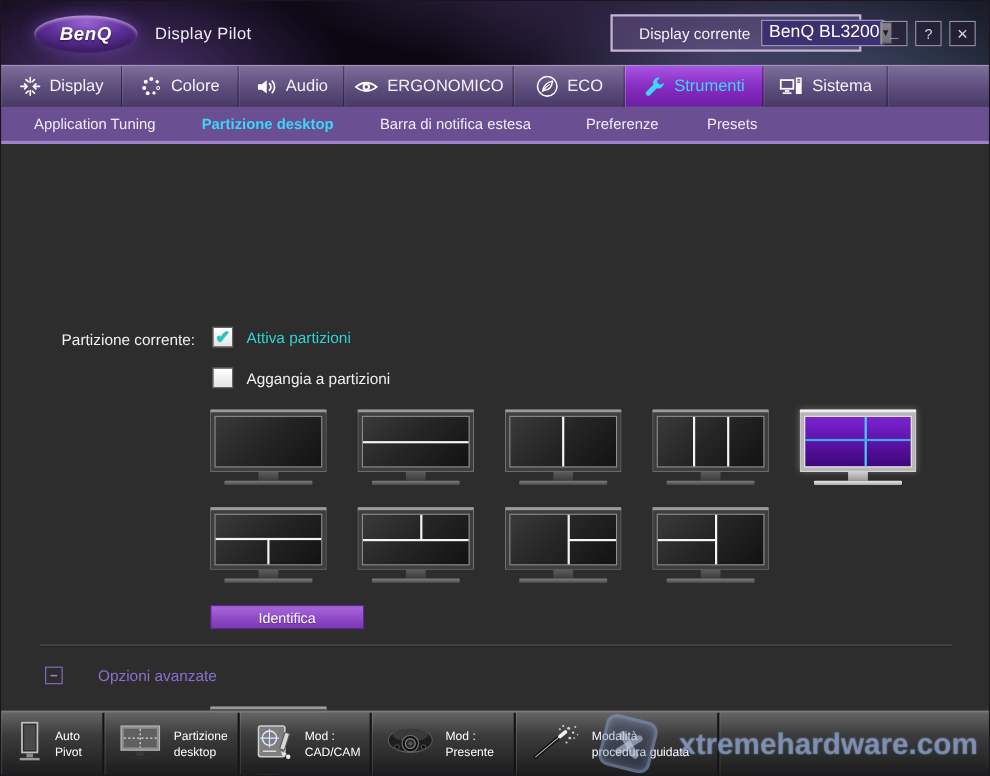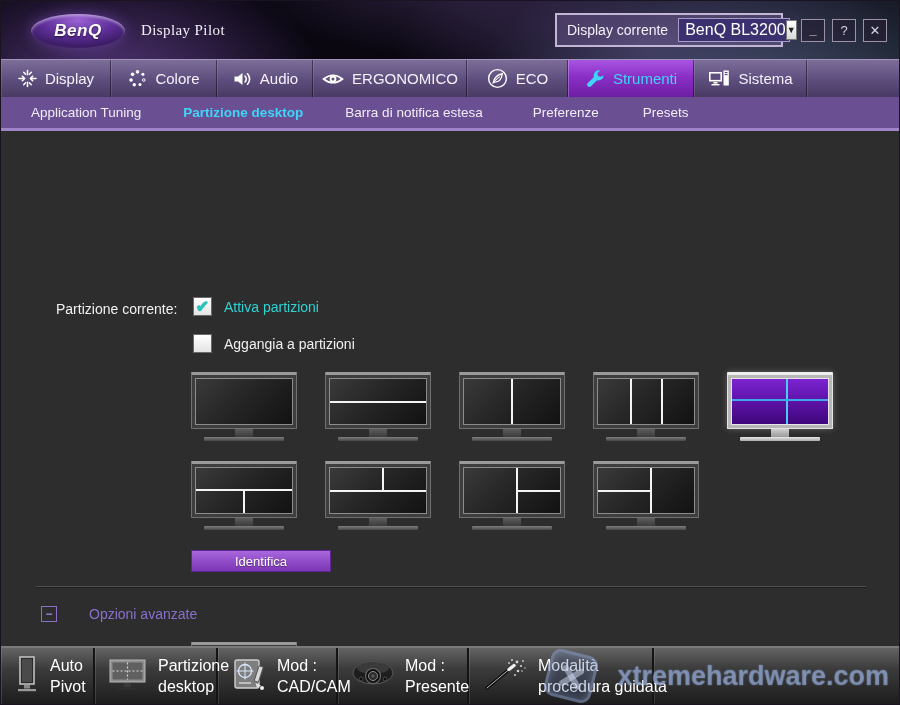--- a/index.html
+++ b/index.html
@@ -23,25 +23,25 @@
   }
   .logo-blob {
     position:absolute; left:30px; top:13px; width:94px; height:34px;
     border-radius:50%;
     background:radial-gradient(60px 26px at 50% 18%, #9a63d4, #5f2f9a 60%, #3c1d66 100%);
     box-shadow:inset 0 2px 3px rgba(255,255,255,0.45), 0 0 14px rgba(130,80,200,0.55);
     display:flex; align-items:center; justify-content:center;
     color:#fff; font-weight:bold; font-style:italic; font-size:17px; letter-spacing:0.5px;
     text-shadow:0 1px 2px rgba(0,0,0,0.6);
   }
-  .app-title { position:absolute; left:140px; top:21px; color:#f2eef8; font-size:15px; letter-spacing:0.4px;font-family:Liberation Serif, serif; }
+  .app-title { position:absolute; left:140px; top:21px; color:#f2eef8; font-size:15px; letter-spacing:0.4px; }
   .display-panel {
     position:absolute; right:118px; top:12px; width:228px; height:34px;
     background:rgba(150,120,190,0.28); border:2px solid #c3b6d4;
-    display:flex; align-items:center; padding-left:10px;
+    display:flex; align-items:center; padding-left:24px;
   }
   .display-label { color:#f4f0fa; font-size:14px; white-space:nowrap; }
   .dropdown {
     position:relative; margin-left:10px; width:112px; height:24px;
     background:#3c3170; border:1px solid #a79ac7; display:flex; align-items:center;
   }
   .dropdown-value { color:#ffffff; font-size:16px; padding-left:6px; flex:1; white-space:nowrap; }
   .dropdown-arrow {
     width:20px; height:20px; margin-right:1px; background:linear-gradient(#ffffff,#d8d8d8);
     border:1px solid #7a7a7a; display:flex; align-items:center; justify-content:center;
@@ -147,21 +147,21 @@
     position:absolute; left:0; top:645px; width:900px; height:60px;
     background:linear-gradient(180deg,#646464 0%, #3c3c3c 35%, #1b1b1b 100%);
     border-top:2px solid #7a7a7a; display:flex;
   }
   .footer-cell {
     height:100%; display:flex; align-items:center; justify-content:flex-start; gap:10px;
     padding-left:12px;
     border-right:2px solid #141414; border-left:1px solid rgba(255,255,255,0.12);
     cursor:default;
   }
-  .footer-cell .f-label { color:#fff; font-size:16px; line-height:1.3; white-space:nowrap; }
+  .footer-cell .f-label { color:#fff; font-size:11px; line-height:1.3; white-space:nowrap; }
   .footer-filler { flex:1; border-left:1px solid rgba(255,255,255,0.10); }
   .watermark {
     position:absolute; right:12px; top:4px; display:flex; align-items:center; gap:22px;
     pointer-events:none;
   }
   .wm-badge {
     width:48px; height:48px; border-radius:10px; transform:rotate(14deg);
     border:3px solid rgba(150,170,210,0.45); background:rgba(80,100,150,0.28);
     position:relative; box-shadow:inset 0 0 8px rgba(180,200,240,0.3);
   }

